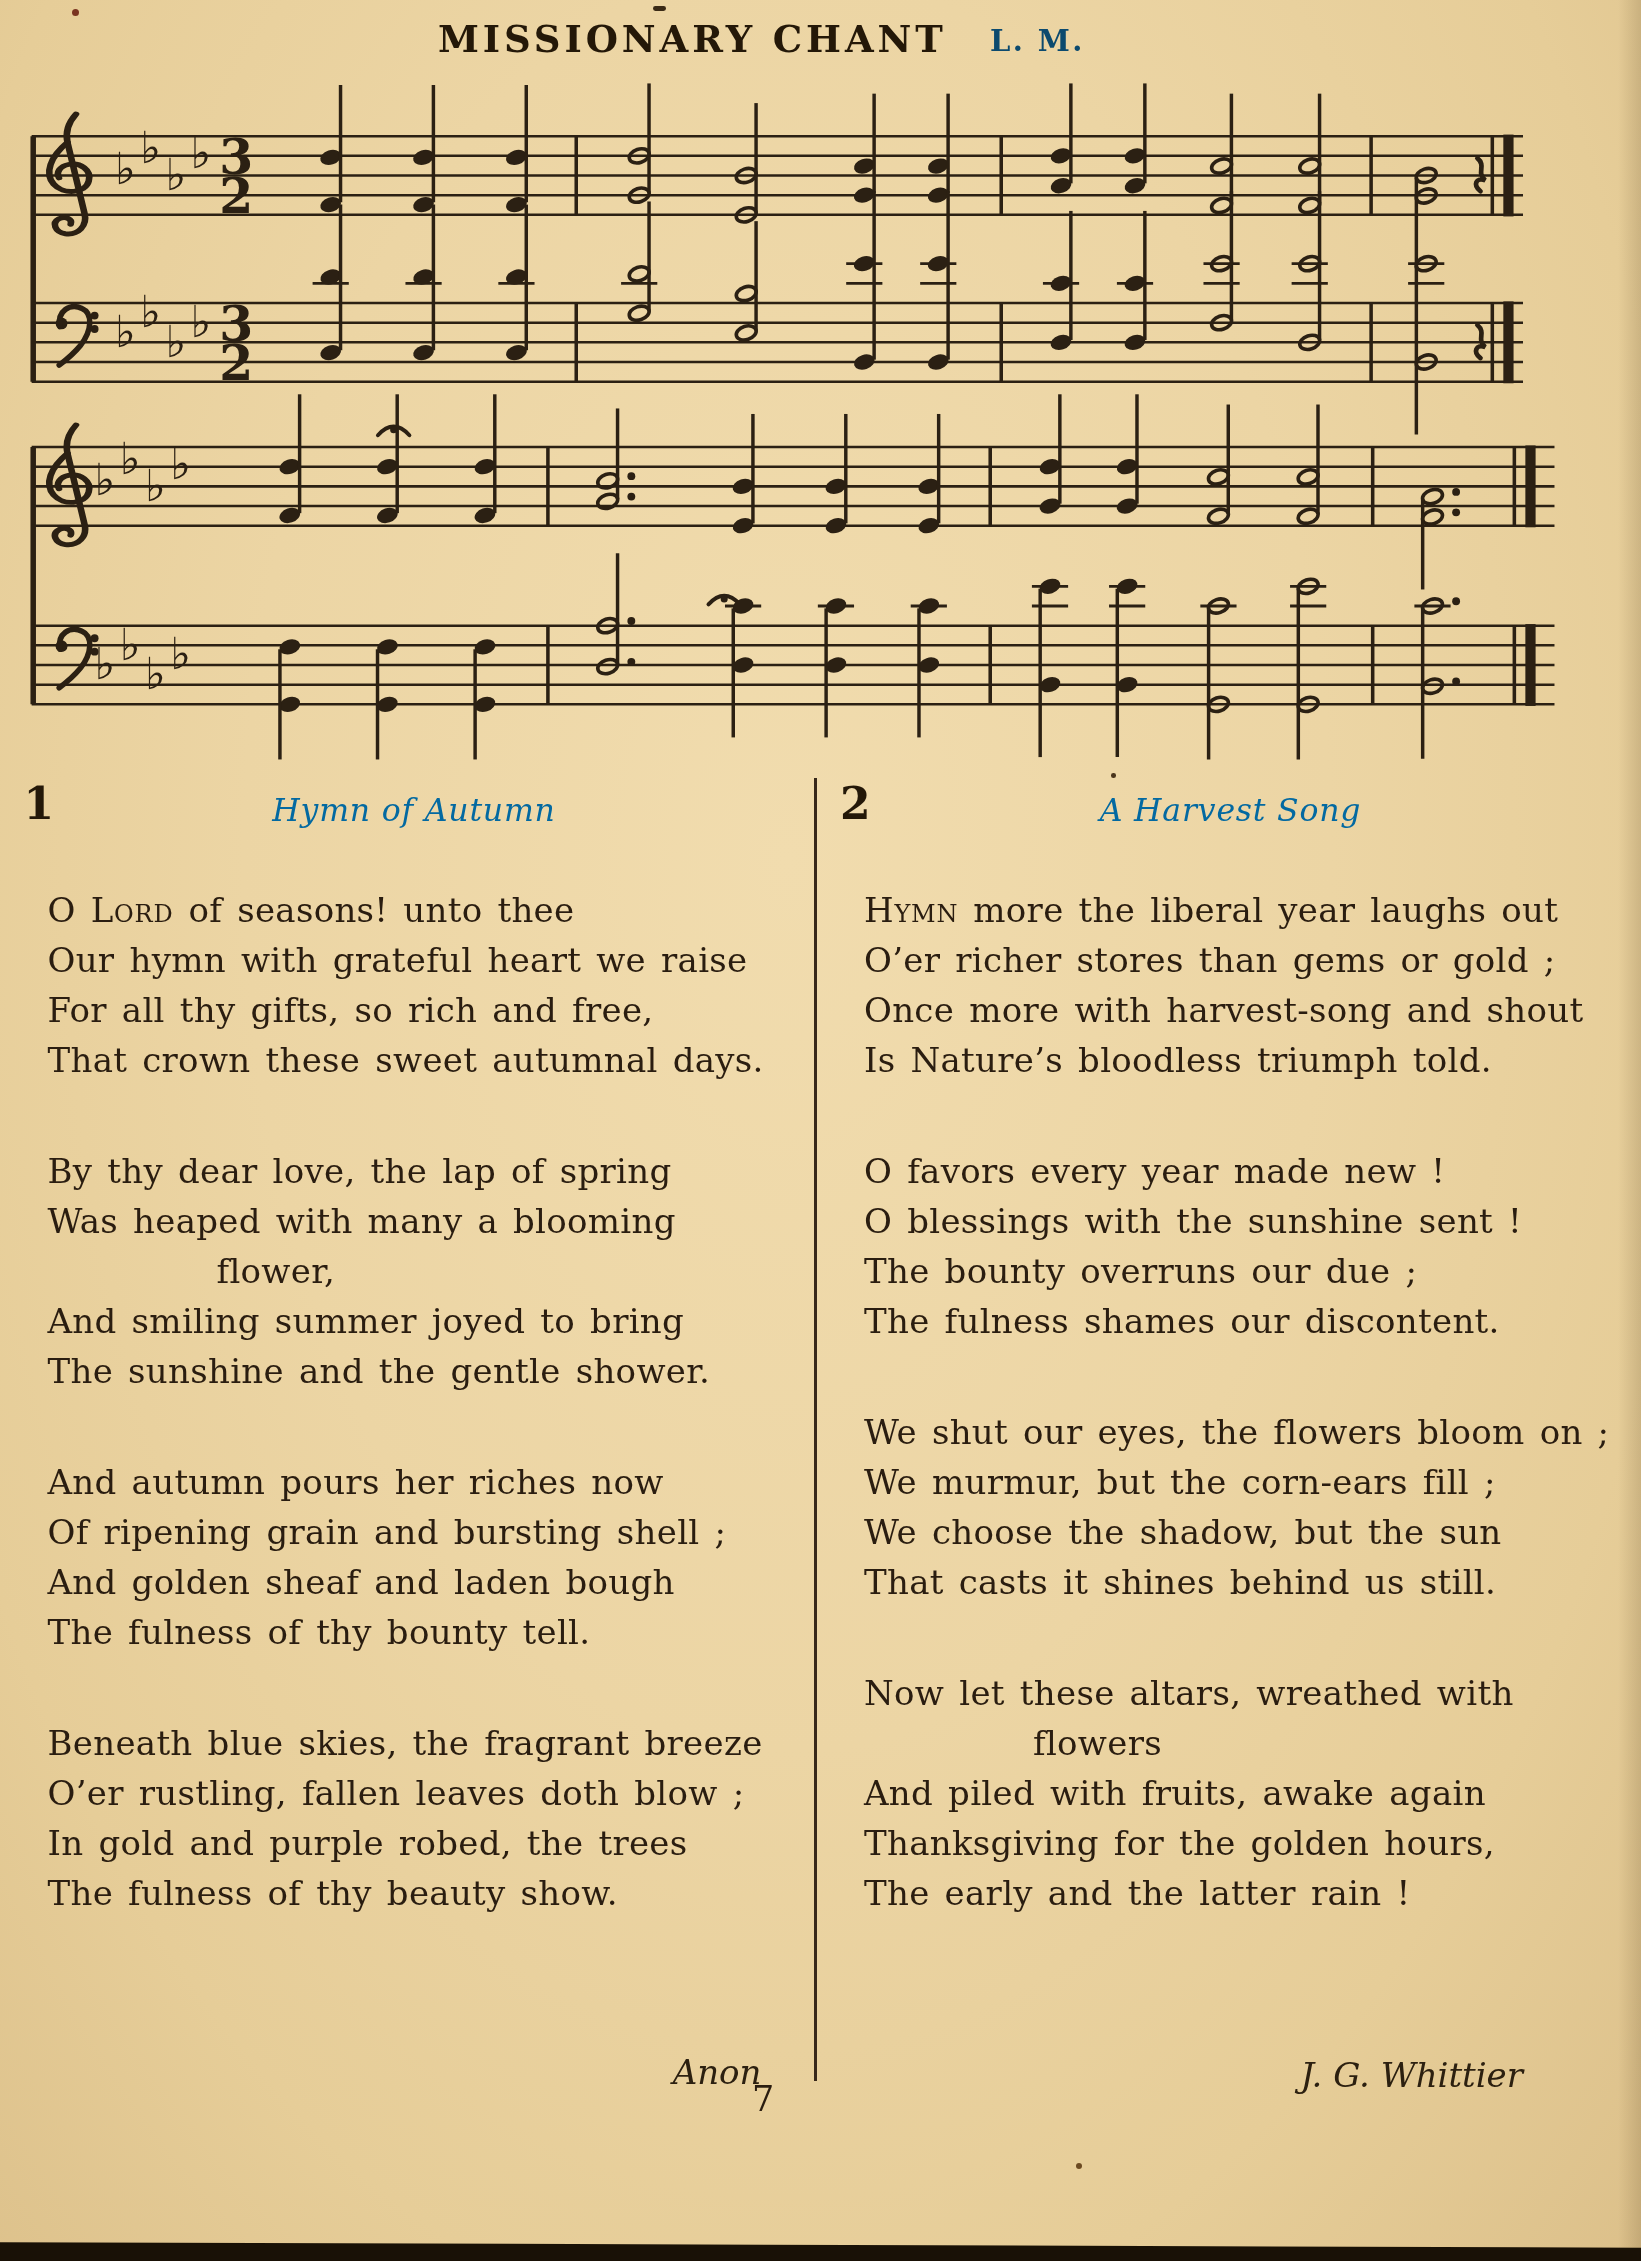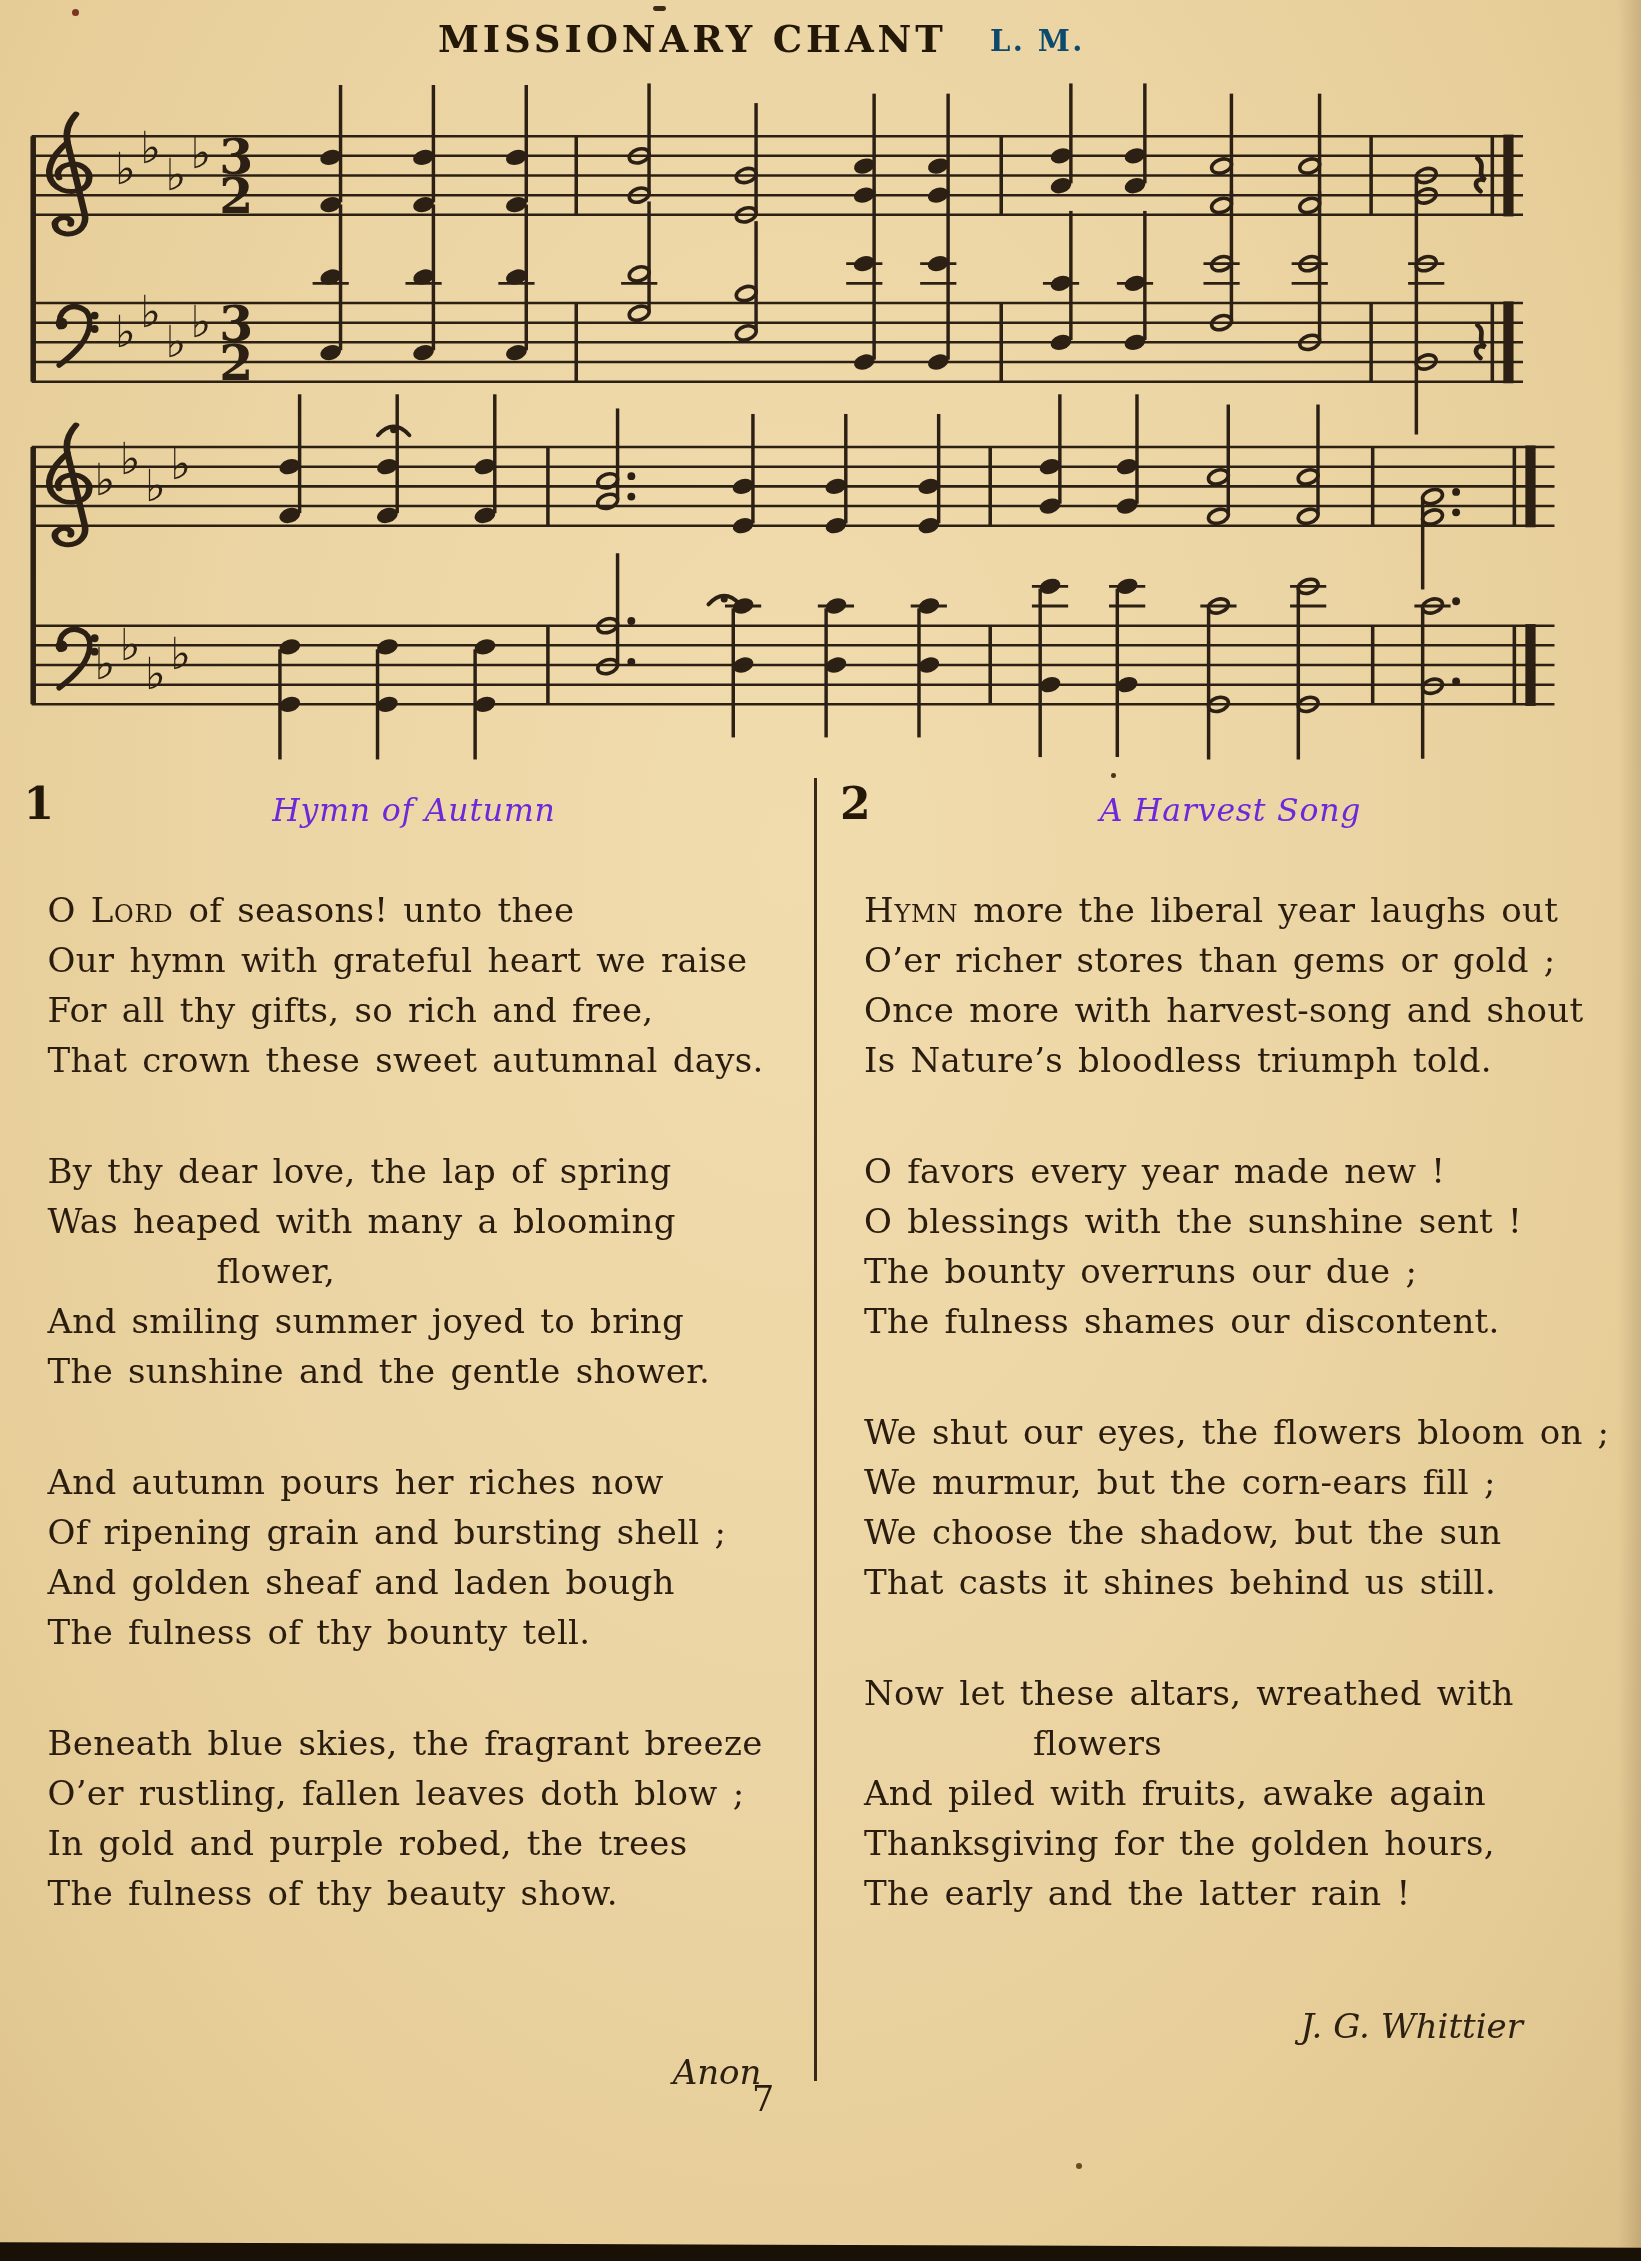--- a/index.html
+++ b/index.html
@@ -35,36 +35,36 @@
   .hymn{position:absolute;top:775px;width:787px;height:1354px;}
   .hymn-left{left:20.5px;}
   .hymn-right{left:837px;}
   .hymn-head{position:relative;height:61px;}
   .hymn-number{
     position:absolute;left:3.1px;top:3.1px;
     font-size:44px;font-weight:bold;color:#241808;
   }
   .hymn-title{
     position:absolute;left:0;top:17.3px;width:100%;
-    text-align:center;font-style:italic;font-size:31.5px;color:#6d28d9;
+    text-align:center;font-style:italic;font-size:31.5px;color:#0369a1;
     letter-spacing:0.8px;
   }
   .stanzas{margin-top:49px;margin-left:27px;}
   .stanza{margin-bottom:61px;}
   .line{
     font-size:34px;line-height:50px;white-space:nowrap;
     letter-spacing:0.3px;word-spacing:3.9px;color:#2a1d10;
   }
   .line.indent{padding-left:169px;}
   .sc{font-variant:small-caps;letter-spacing:0.8px;}
   .attribution{
     position:absolute;font-style:italic;font-size:34px;color:#2c2010;
   }
   .hymn-left .attribution{top:1277px;right:46px;}
-  .hymn-right .attribution{top:1231px;right:101px;}
+  .hymn-right .attribution{top:1280px;right:101px;}
   .page-number{
     position:absolute;left:752px;top:2079px;
     font-size:35px;color:#2a1d10;
   }
   
   .bottom-edge{
     position:absolute;left:0;top:2238px;width:100%;height:23px;
     background:#191106;
     clip-path:polygon(0 18%, 100% 42%, 100% 100%, 0 100%);
   }

